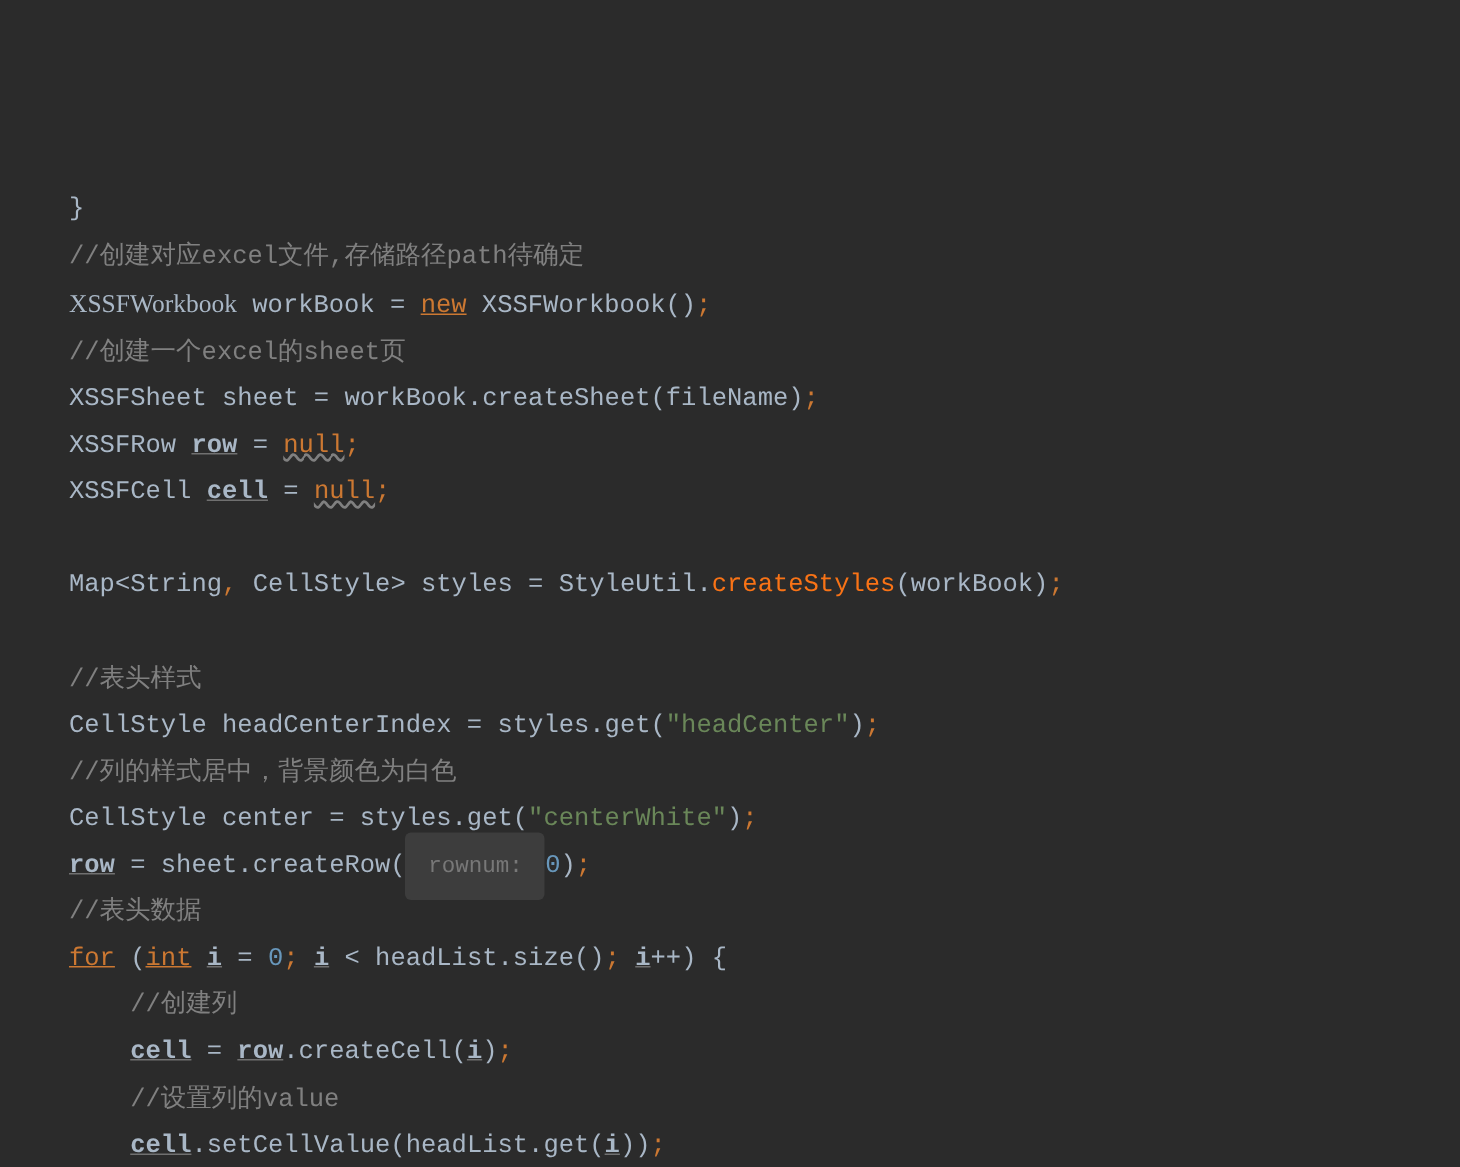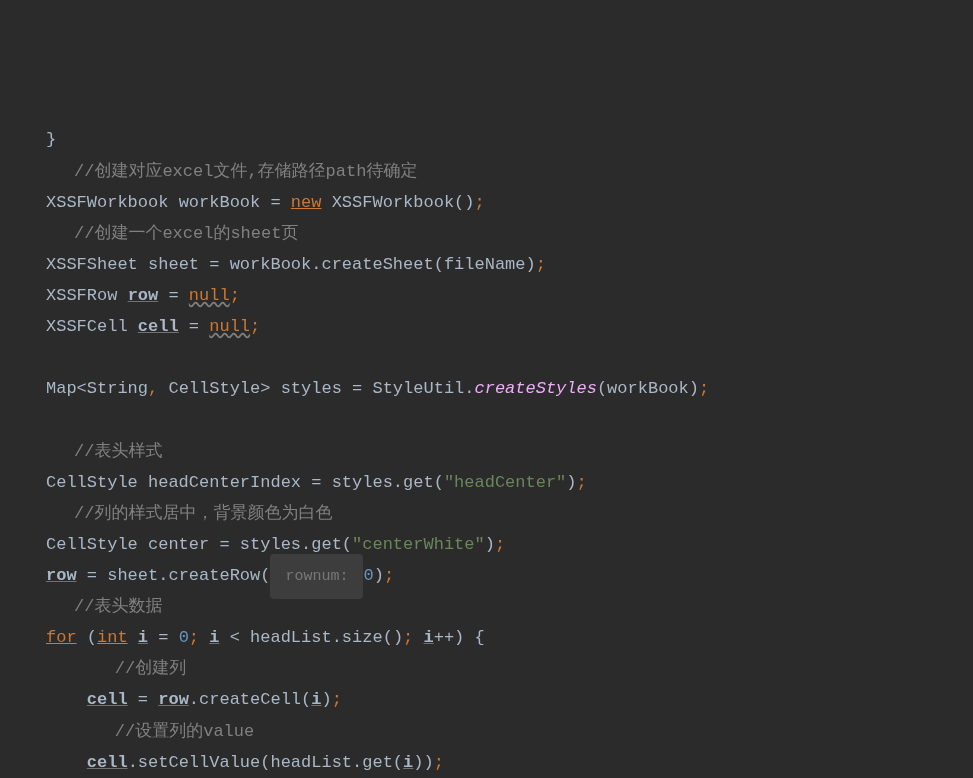--- a/index.html
+++ b/index.html
@@ -13,25 +13,25 @@
     white-space: pre;
     overflow: hidden;
     width: 973px;
     height: 778px;
   }
   .code-line {
     display: block;
     position: relative;
   }
   .kw { color: #cc7832; text-decoration: underline; }
-  .comment { color: #808080; margin-left: 28px; }
+  .comment { color: #808080; }
   .str { color: #6a8759; }
   .num { color: #6897bb; }
-  .method { color: #f0abfc; font-style: italic; }
-  .type { color: #a9b7c6; }
+  .method { color: #f97316; }
+  .type { color: #a9b7c6; font-family: Liberation Serif, serif; }
   .punct { color: #cc7832; }
   .var-reassign {
     color: #a9b7c6;
     text-decoration: underline;
     text-decoration-style: solid;
     text-decoration-color: #707070;
     font-weight: bold;
   }
   .var-wavy {
     color: #cc7832;

